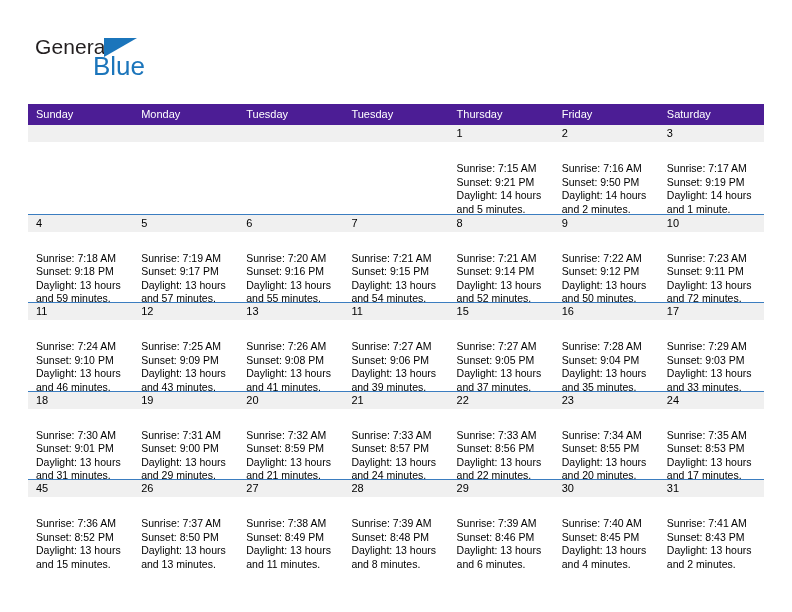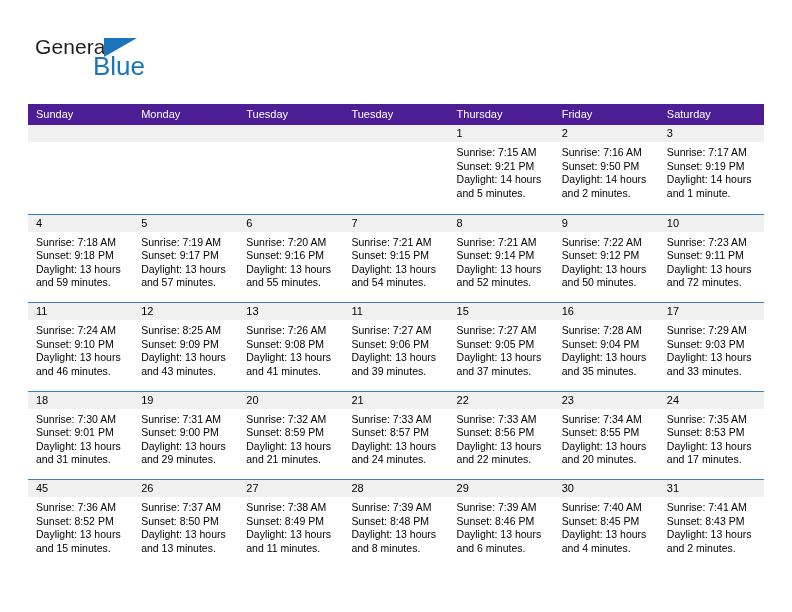--- a/index.html
+++ b/index.html
@@ -130,20 +130,21 @@
   }
   .day-num {
     font-size: 11px;
     line-height: 17px;
     padding-left: 8px;
     color: #000000;
     display: block;
   }
   .day-body {
     padding: 4px 6px 0 8px;
+    margin-top: 16px;
   }
   .day-line {
     font-size: 10.5px;
     line-height: 13.6px;
     color: #000000;
     white-space: nowrap;
   }
   .empty .day-head {
     background: #f0f0f0;
   }
@@ -320,21 +321,21 @@
               <div class="day-line">Sunset: 9:10 PM</div>
               <div class="day-line">Daylight: 13 hours</div>
               <div class="day-line">and 46 minutes.</div>
             </div>
           </div>
           <div class="day-cell">
             <div class="day-head">
               <span class="day-num">12</span>
             </div>
             <div class="day-body">
-              <div class="day-line">Sunrise: 8:25 AM</div>
+              <div class="day-line">Sunrise: 7:25 AM</div>
               <div class="day-line">Sunset: 9:09 PM</div>
               <div class="day-line">Daylight: 13 hours</div>
               <div class="day-line">and 43 minutes.</div>
             </div>
           </div>
           <div class="day-cell">
             <div class="day-head">
               <span class="day-num">13</span>
             </div>
             <div class="day-body">

